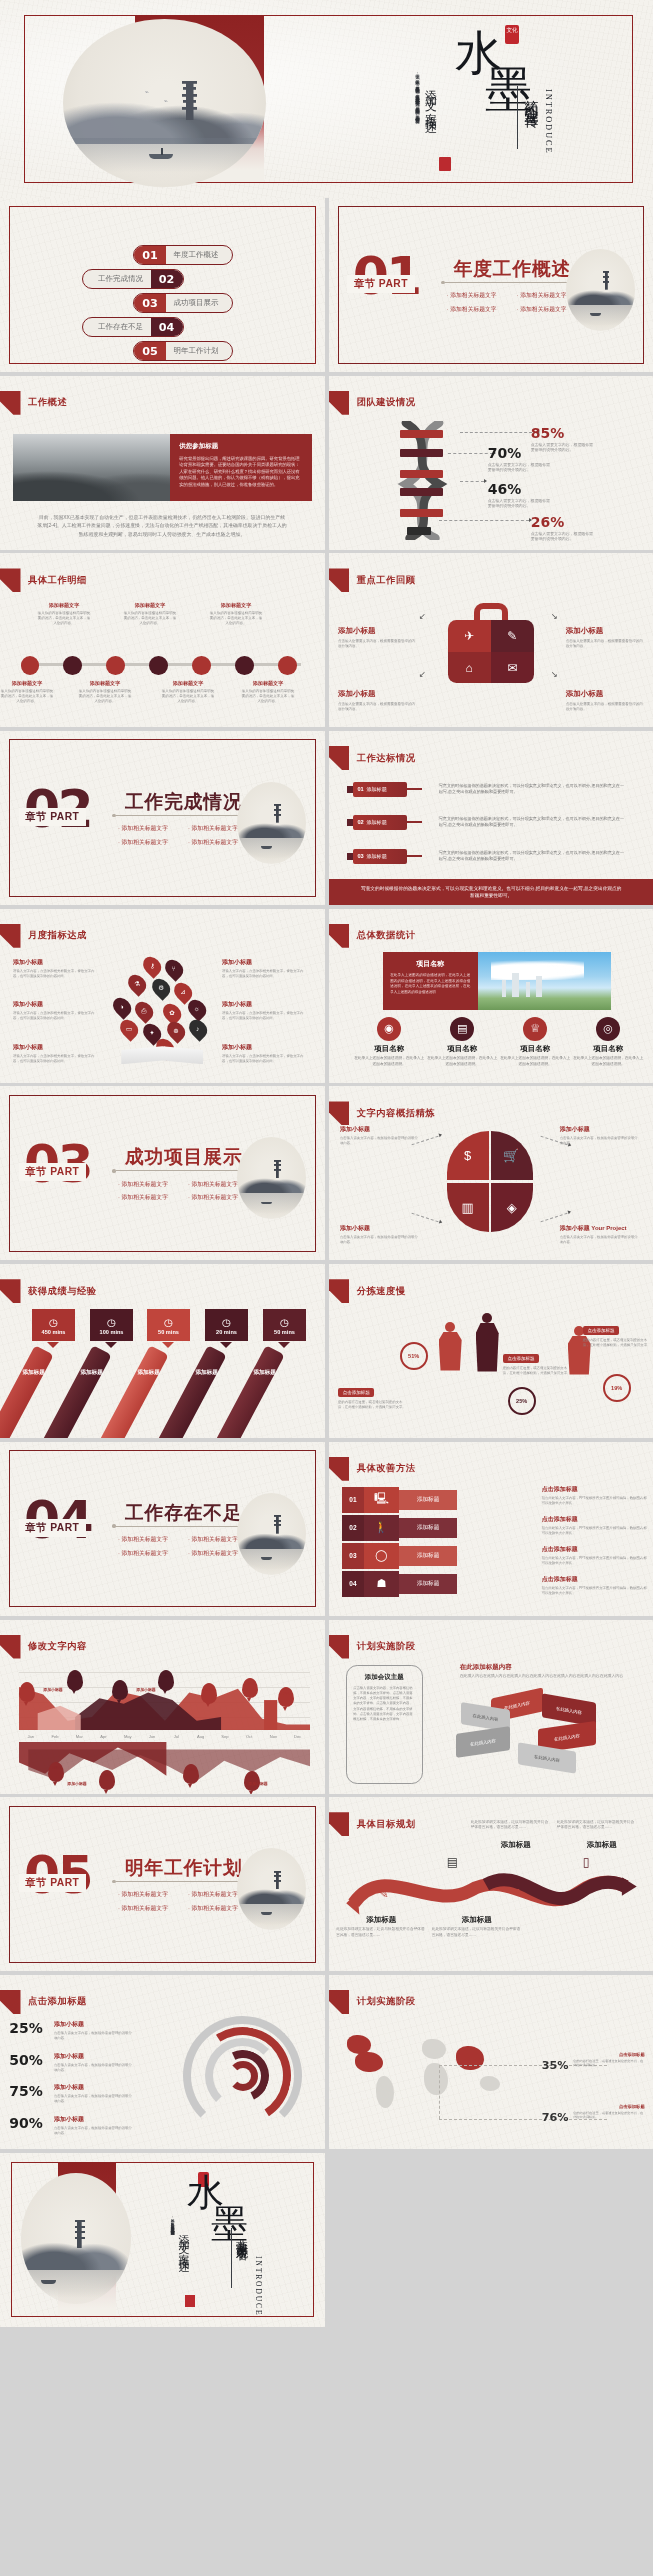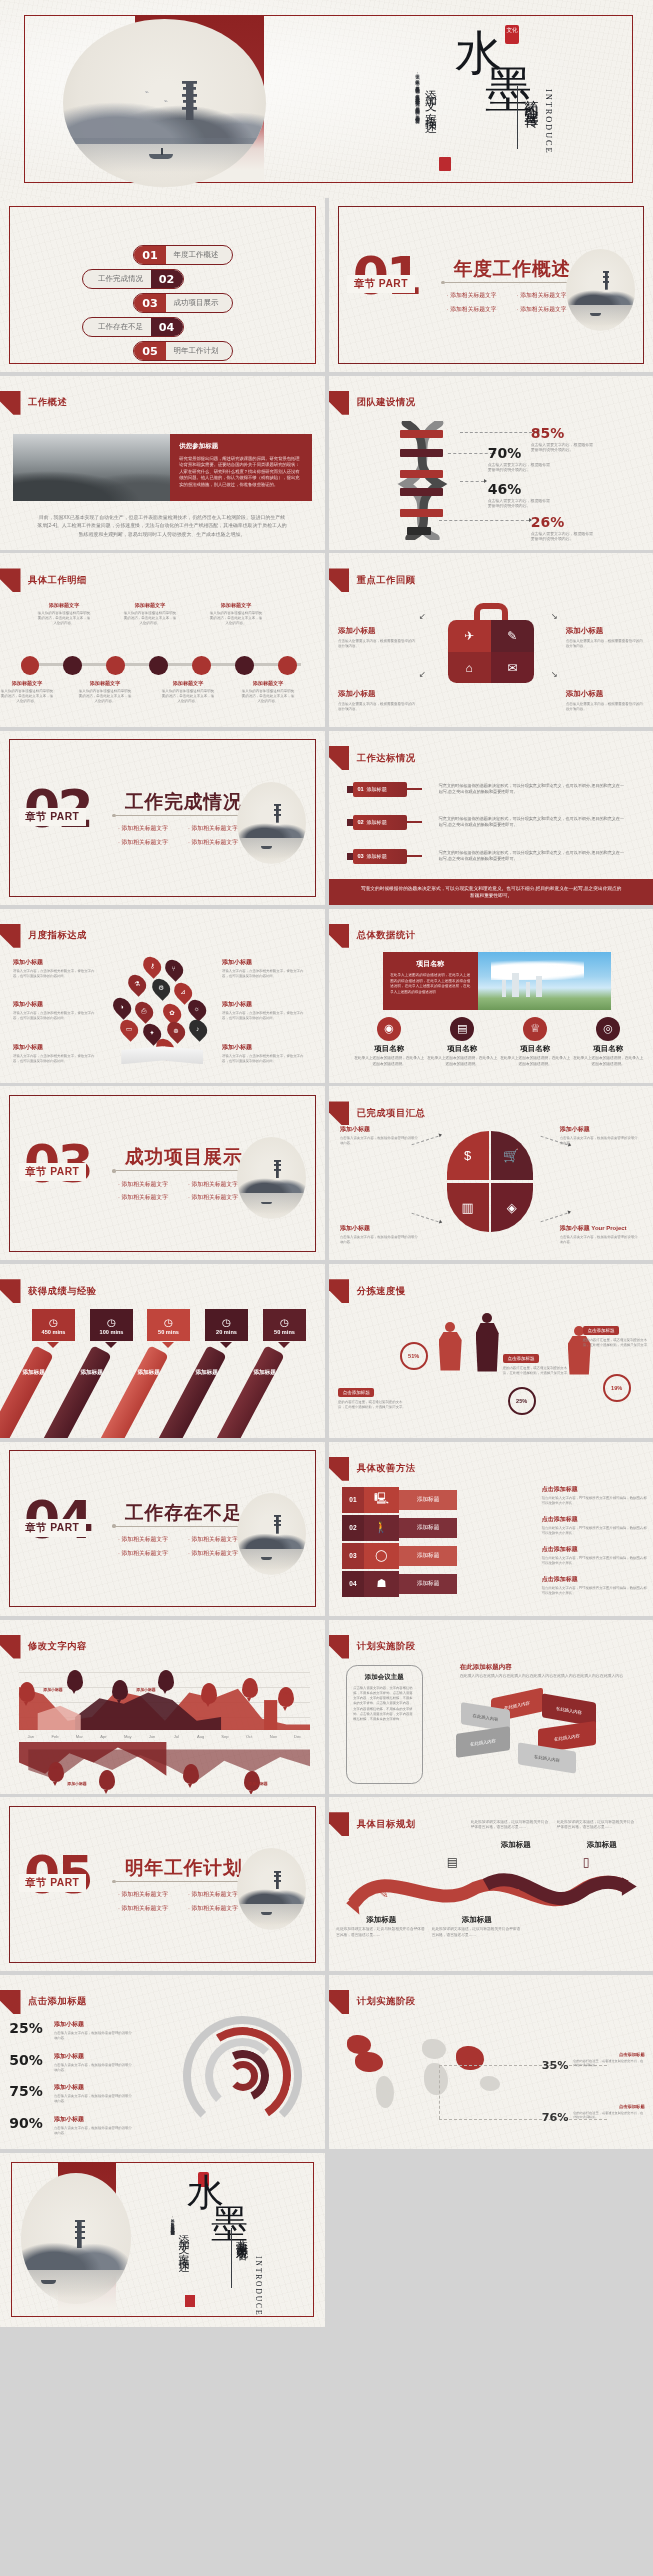--- a/index.html
+++ b/index.html
@@ -857,21 +857,21 @@
           <div class="pg"></div>
           <div class="rf"></div>
           <div class="bt"></div>
         </div>
       </div>
 
       <div class="slide">
         <div class="tex"></div>
         <div class="hdr">
           <div class="flag"></div>
-          <div class="htxt">已完成项目汇总</div>
+          <div class="htxt">文字内容概括精炼</div>
         </div>
         <div class="quad">
           <div class="q qa">$</div>
           <div class="q qb">🛒</div>
           <div class="q qc">▥</div>
           <div class="q qd">◈</div>
         </div>
         <div class="leadline" style="left:82px;top:54px;width:28px;transform:rotate(-18deg);"></div>
         <div class="leadline" style="left:211px;top:54px;width:28px;transform:rotate(18deg);"></div>
         <div class="leadline" style="left:82px;top:131px;width:28px;transform:rotate(18deg);"></div>

